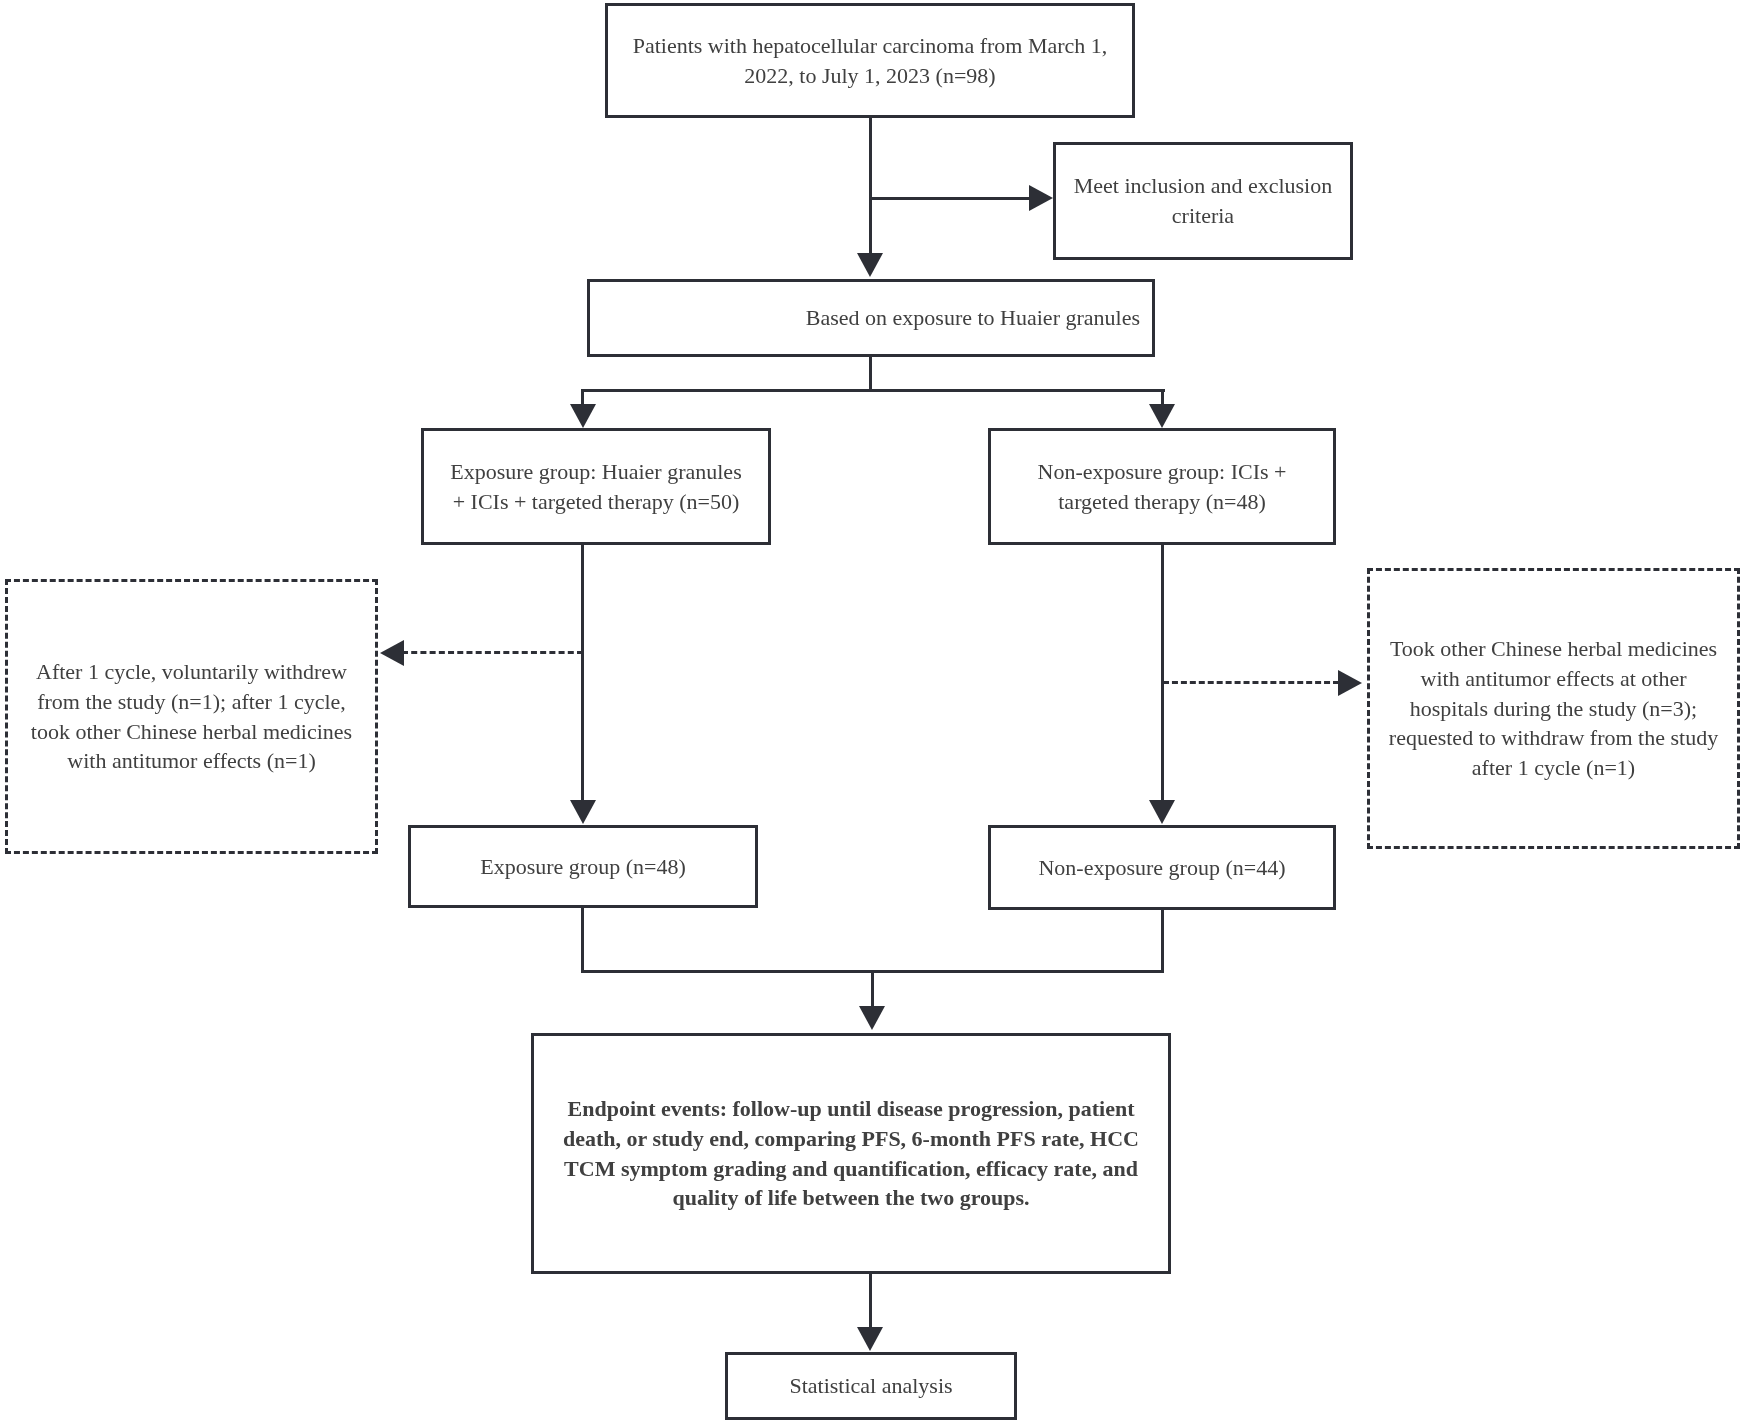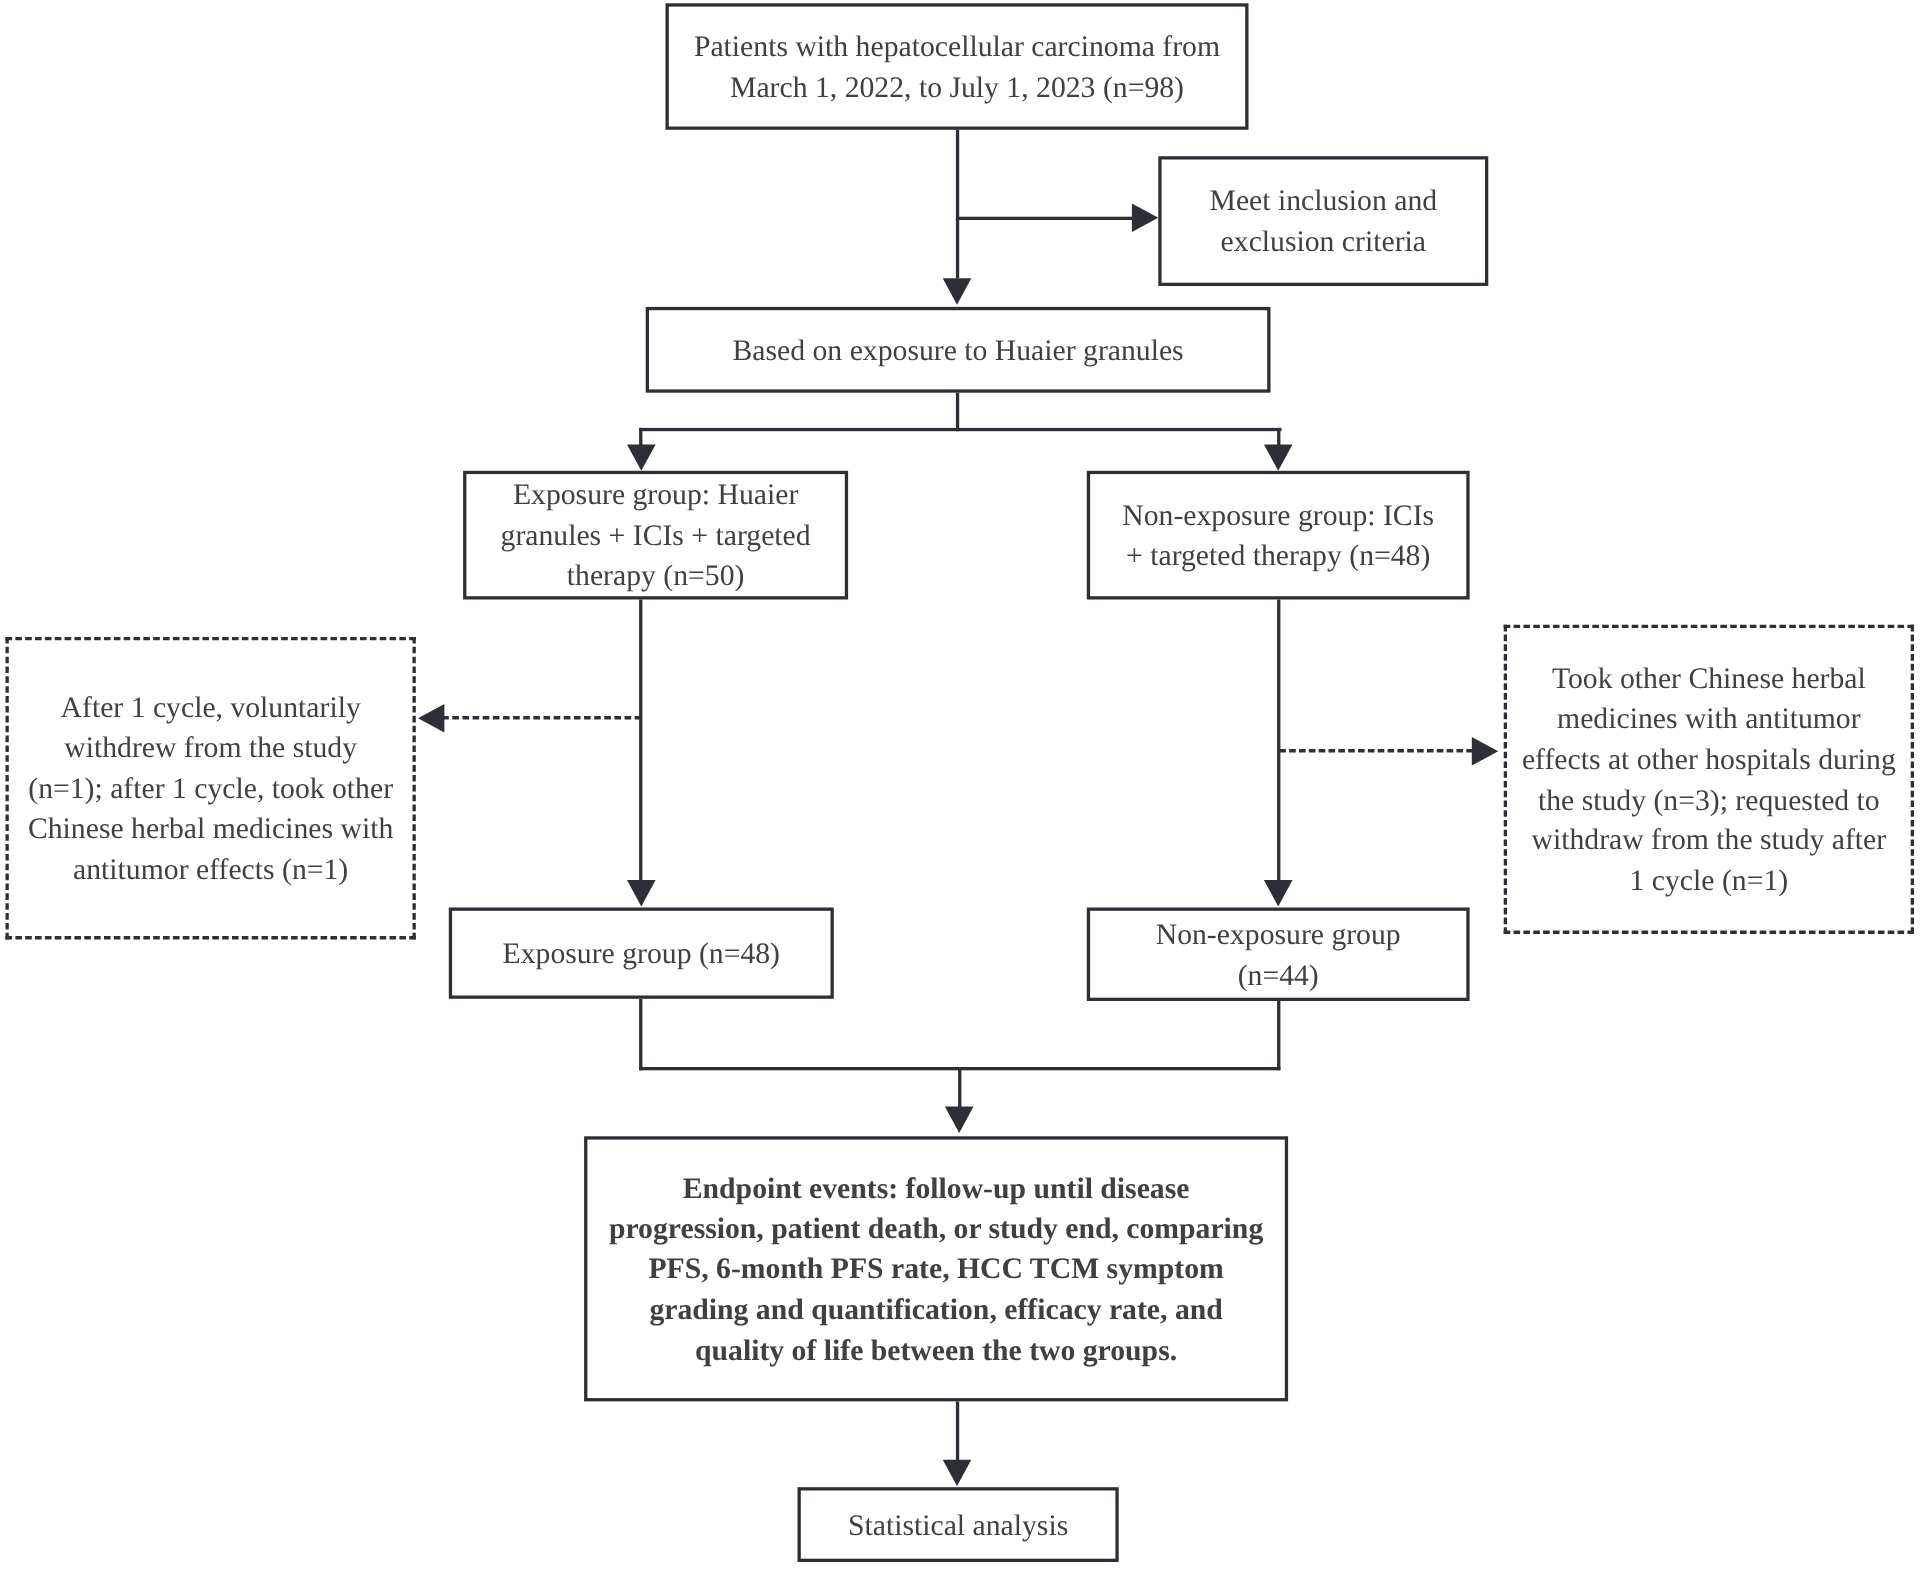--- a/index.html
+++ b/index.html
@@ -19,21 +19,21 @@
   }
   .box{
     position:absolute;
     border:3px solid var(--line);
     background:var(--bg);
     display:flex;
     align-items:center;
     justify-content:center;
     text-align:center;
     box-sizing:border-box;
-    font-size:27px;
+    font-size:22px;
     line-height:1.36;
     padding:16px 12px;
   }
   .box.dashed{border-style:dashed;}
   .t{display:inline-block;}
   .line{position:absolute;background:var(--line);}
   .dash-h{position:absolute;height:0;border-top:3px dashed var(--line);}
   .arr{position:absolute;width:0;height:0;}
   .arr.down{border-left:13px solid transparent;border-right:13px solid transparent;border-top:24px solid var(--line);}
   .arr.right{border-top:13px solid transparent;border-bottom:13px solid transparent;border-left:24px solid var(--line);}
@@ -51,21 +51,21 @@
   <div class="line" style="left:869px;top:118px;width:3px;height:135px;"></div>
   <div class="arr down" style="left:857px;top:253px;"></div>
 
   <div class="line" style="left:869px;top:197px;width:162px;height:3px;"></div>
   <div class="arr right" style="left:1029px;top:185px;"></div>
 
   <div class="box" style="left:1053px;top:142px;width:300px;height:118px;">
     <span class="t" style="max-width:270px;">Meet inclusion and exclusion criteria</span>
   </div>
 
-  <div class="box" style="left:587px;top:279px;width:568px;height:78px;">
+  <div class="box" style="left:587px;top:279px;width:568px;height:78px;justify-content:flex-end;">
     <span class="t">Based on exposure to Huaier granules</span>
   </div>
 
   <div class="line" style="left:869px;top:357px;width:3px;height:35px;"></div>
   <div class="line" style="left:581px;top:389px;width:584px;height:3px;"></div>
   <div class="line" style="left:581px;top:389px;width:3px;height:17px;"></div>
   <div class="arr down" style="left:570px;top:404px;"></div>
   <div class="line" style="left:1161px;top:389px;width:3px;height:17px;"></div>
   <div class="arr down" style="left:1149px;top:404px;"></div>
 

